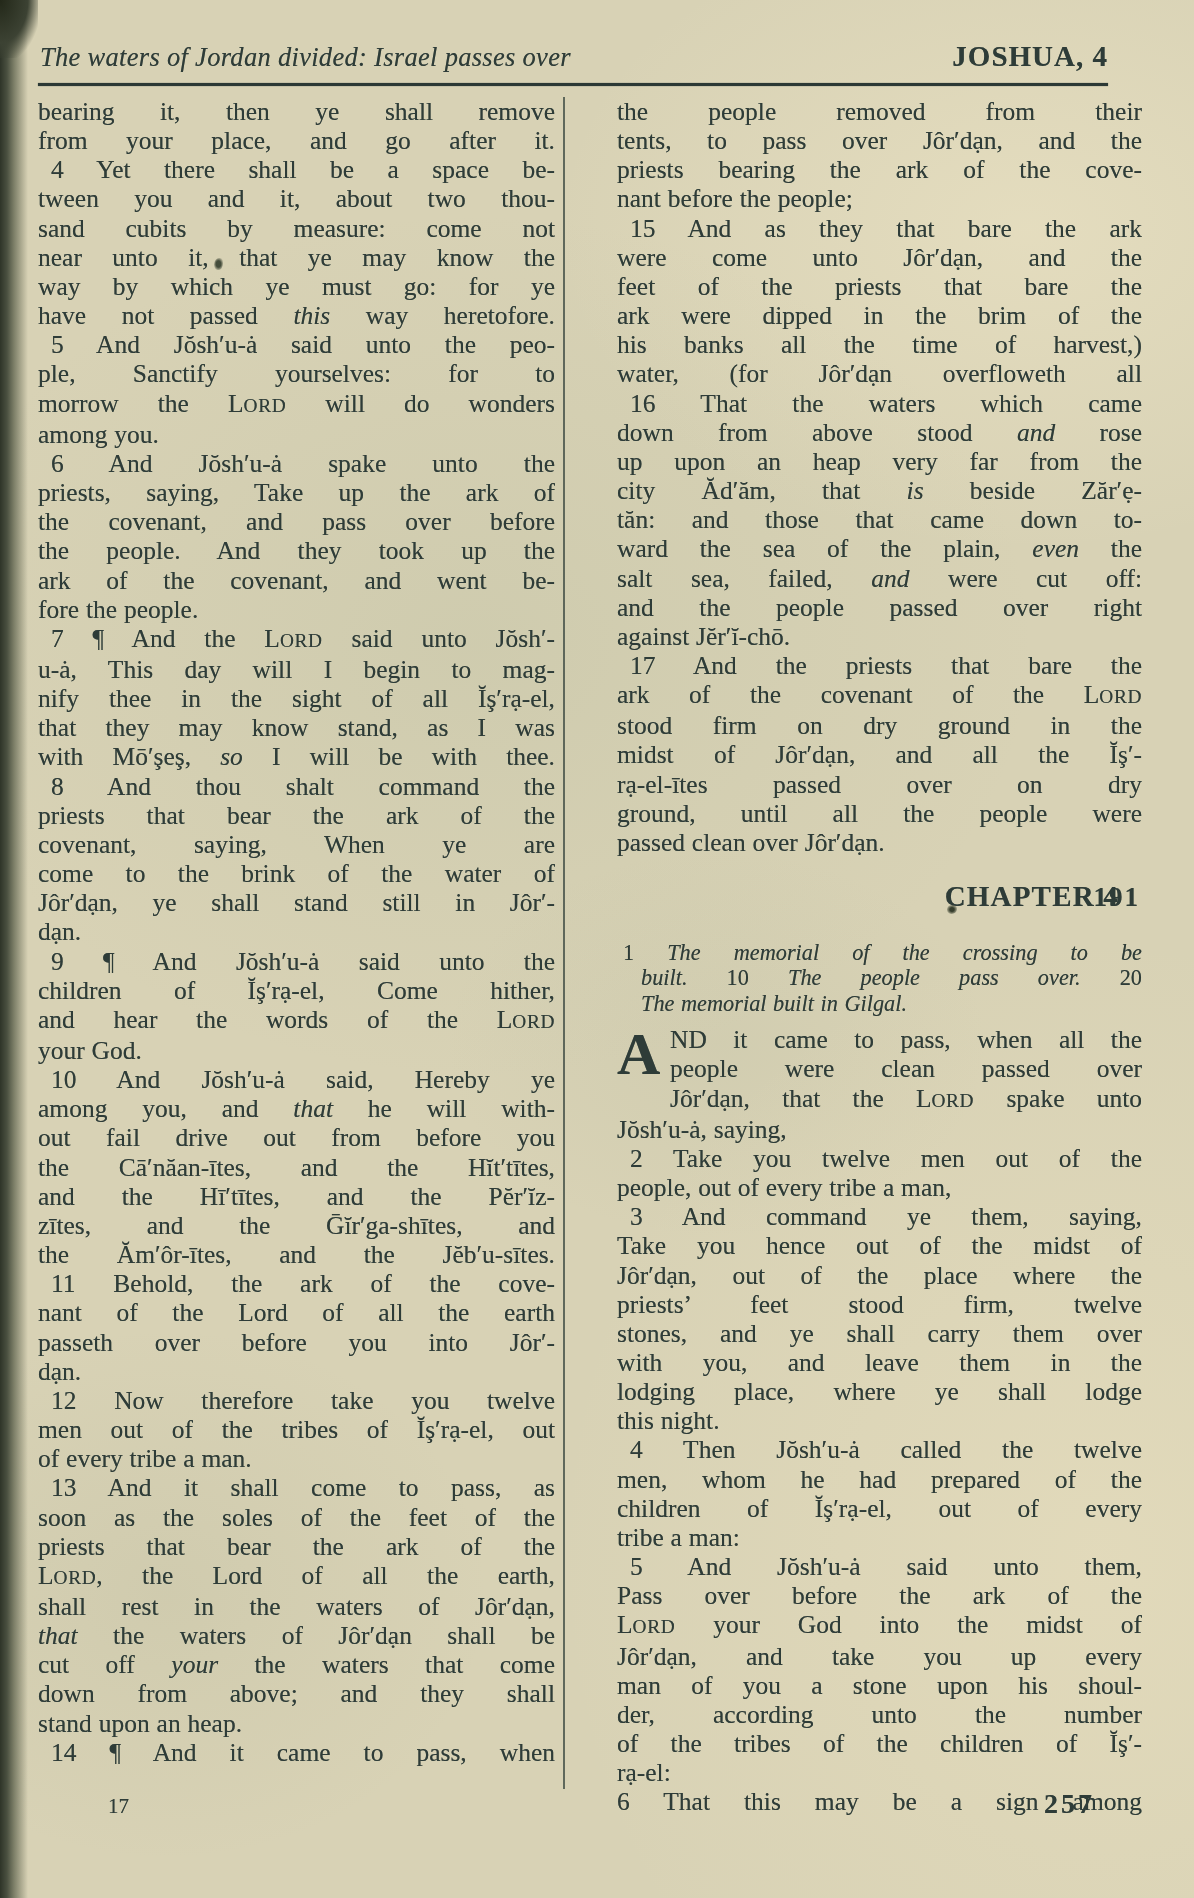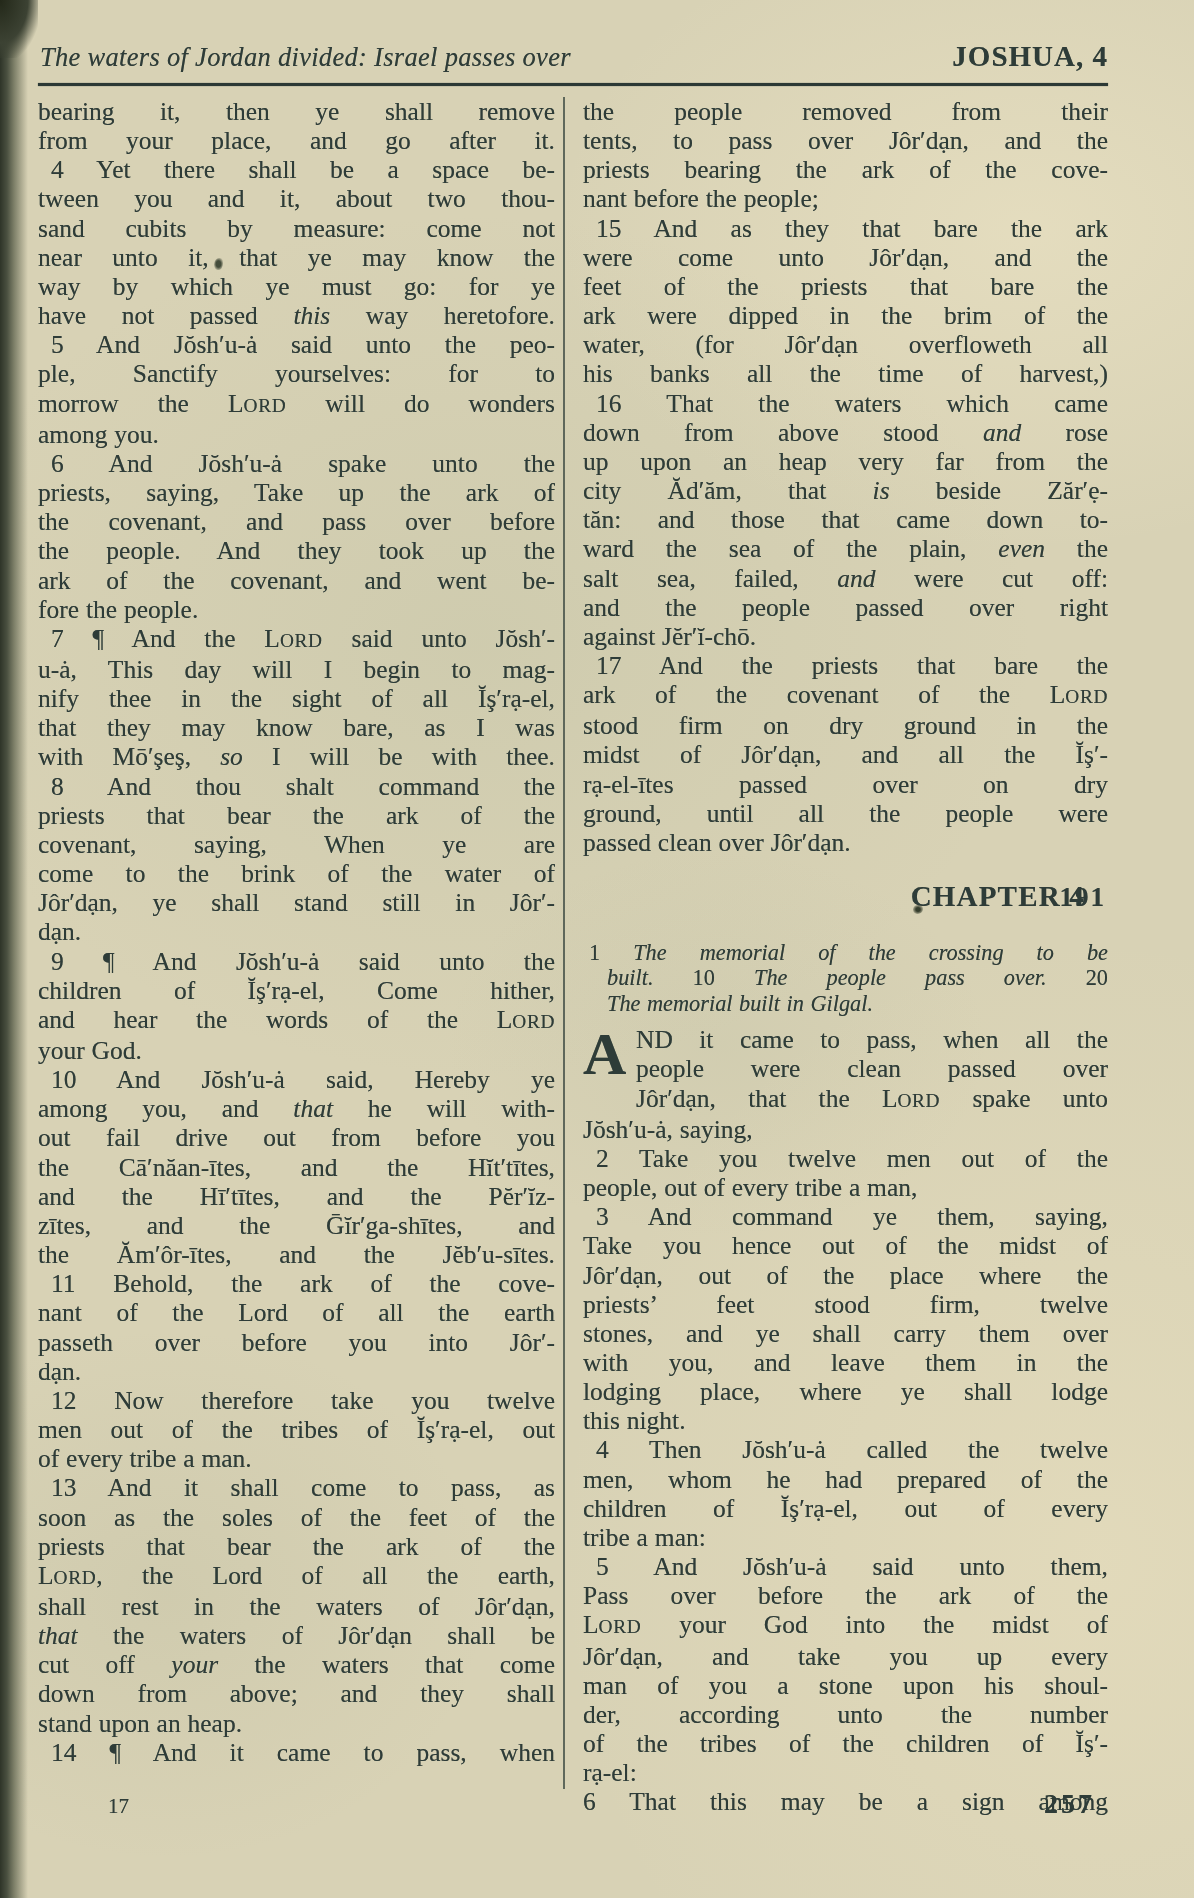--- a/index.html
+++ b/index.html
@@ -26,21 +26,21 @@
     position:absolute;left:0;top:0;width:38px;height:58px;pointer-events:none;
     background:radial-gradient(ellipse at 0% 0%, #232819 0%, #3c4233 52%, rgba(60,66,51,0) 78%);
   }
   .header-row{position:absolute;left:40px;top:40px;width:1068px;display:flex;justify-content:space-between;align-items:baseline;}
   .running-title{font-style:italic;font-size:26.5px;letter-spacing:0.3px;white-space:nowrap;}
   .book-chapter{font-weight:bold;font-size:29px;letter-spacing:1px;white-space:nowrap;}
   .rule{position:absolute;left:38px;top:83px;width:1070px;height:3px;background:#2c3935;box-shadow:0 0 1px #2c3935;}
   .divider{position:absolute;left:563px;top:97px;width:2px;height:1692px;background:#37443e;opacity:.75;}
   .col{position:absolute;top:97px;}
   .col-left{left:38px;width:517px;}
-  .col-right{left:583px;width:525px;}
+  .col-right{left:617px;width:525px;}
   .tl{font-size:25.5px;line-height:29.15px;text-align:justify;text-align-last:justify;word-spacing:0.5px;}
   .tl.end{text-align-last:left;}
   .tl.ind{text-indent:13px;}
   .sc{font-size:0.76em;letter-spacing:0.6px;}
   .soft{text-shadow:0 0 0.6px rgba(46,60,56,0.55);}
   .ch-head{position:relative;margin-top:23px;height:34px;font-weight:bold;font-size:29px;letter-spacing:1.2px;}
   .ch-title{position:absolute;left:0;right:0;text-align:right;transform:translateX(-23px);}
   .ch-num{position:absolute;right:2px;top:2px;font-size:27px;letter-spacing:2px;}
   .smudge{position:absolute;left:330px;top:25px;width:10px;height:9px;border-radius:50% 45% 55% 50%;
     background:radial-gradient(#353d2c 30%, rgba(53,61,44,0.3) 70%, transparent 100%);}
@@ -85,21 +85,21 @@
     <div class="tl end">among you.</div>
     <div class="tl ind">6 And Jŏsh′u-ȧ spake unto the</div>
     <div class="tl">priests, saying, Take up the ark of</div>
     <div class="tl">the covenant, and pass over before</div>
     <div class="tl">the people.  And they took up the</div>
     <div class="tl">ark of the covenant, and went be-</div>
     <div class="tl end">fore the people.</div>
     <div class="tl ind">7 ¶ And the L<span class="sc">ORD</span> said unto Jŏsh′-</div>
     <div class="tl">u-ȧ, This day will I begin to mag-</div>
     <div class="tl">nify thee in the sight of all Ĭş′rạ-el,</div>
-    <div class="tl">that they may know bare, as I was</div>
+    <div class="tl">that they may know stand, as I was</div>
     <div class="tl">with Mō′şeş, <i>so</i> I will be with thee.</div>
     <div class="tl ind">8 And thou shalt command the</div>
     <div class="tl">priests that bear the ark of the</div>
     <div class="tl">covenant, saying, When ye are</div>
     <div class="tl">come to the brink of the water of</div>
     <div class="tl">Jôr′dạn, ye shall stand still in Jôr′-</div>
     <div class="tl end">dạn.</div>
     <div class="tl ind">9 ¶ And Jŏsh′u-ȧ said unto the</div>
     <div class="tl">children of Ĭş′rạ-el, Come hither,</div>
     <div class="tl">and hear the words of the L<span class="sc">ORD</span></div>
@@ -133,22 +133,22 @@
 <div class="col col-right soft">
   <div>
       <div class="tl">the people removed from their</div>
       <div class="tl">tents, to pass over Jôr′dạn, and the</div>
       <div class="tl">priests bearing the ark of the cove-</div>
       <div class="tl end">nant before the people;</div>
       <div class="tl ind">15 And as they that bare the ark</div>
       <div class="tl">were come unto Jôr′dạn, and the</div>
       <div class="tl">feet of the priests that bare the</div>
       <div class="tl">ark were dipped in the brim of the</div>
+      <div class="tl">his banks all the time of harvest,)</div>
       <div class="tl">water, (for Jôr′dạn overfloweth all</div>
-      <div class="tl">his banks all the time of harvest,)</div>
       <div class="tl ind">16 That the waters which came</div>
       <div class="tl">down from above stood <i>and</i> rose</div>
       <div class="tl">up upon an heap very far from the</div>
       <div class="tl">city Ăd′ăm, that <i>is</i> beside Zăr′ẹ-</div>
       <div class="tl">tăn: and those that came down to-</div>
       <div class="tl">ward the sea of the plain, <i>even</i> the</div>
       <div class="tl">salt sea, failed, <i>and</i> were cut off:</div>
       <div class="tl">and the people passed over right</div>
       <div class="tl end">against Jĕr′ĭ-chō.</div>
       <div class="tl ind">17 And the priests that bare the</div>

